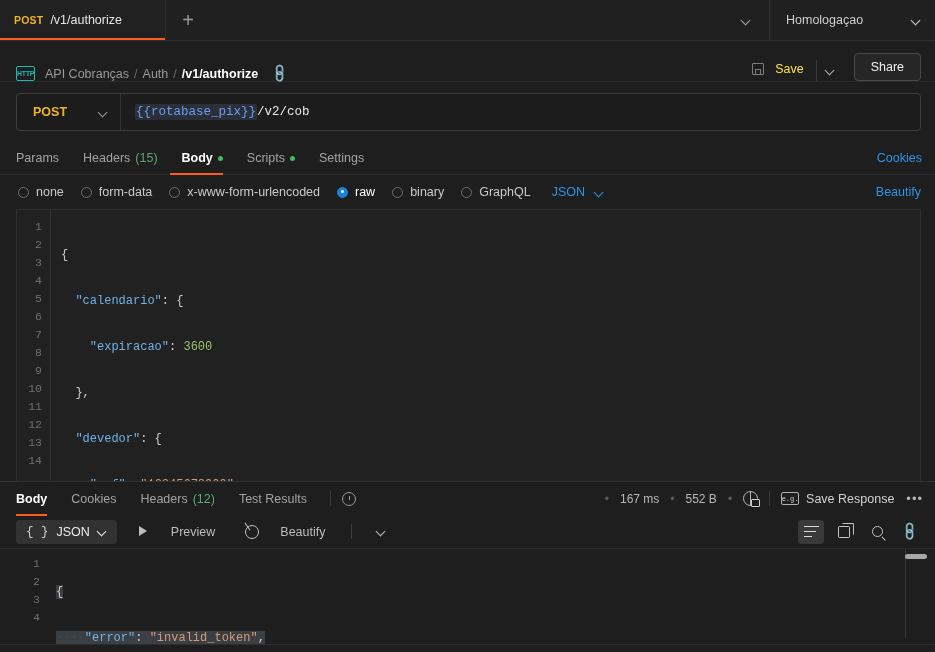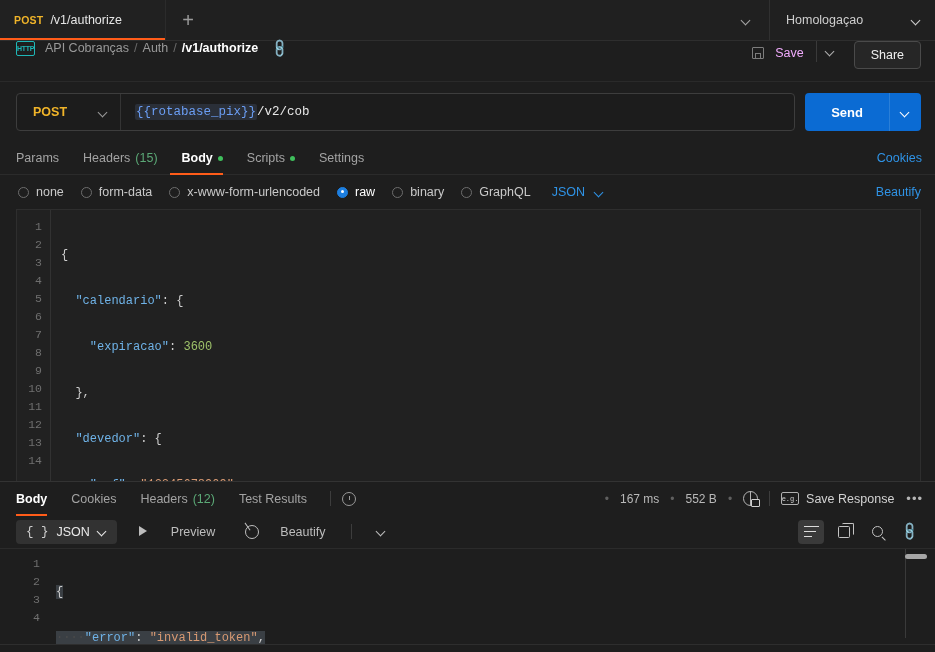--- a/index.html
+++ b/index.html
@@ -52,42 +52,42 @@
   .chev::before {
     content: ""; position: absolute; left: 0; top: 1px;
     width: 6px; height: 6px;
     border-right: 1.3px solid currentColor; border-bottom: 1.3px solid currentColor;
     transform: rotate(45deg);
   }
 
   
   .crumbrow {
     height: 41px; min-height: 41px;
-    display: flex; align-items: flex-start;
+    display: flex; align-items: flex-end;
     padding: 0 14px 0 16px;
     border-bottom: 1px solid #2a2a2a;
   }
   .http-icon {
     width: 19px; height: 15px; border: 1.4px solid #1eb7b7; border-radius: 2px;
     color: #1eb7b7; font-size: 7px; font-weight: bold; letter-spacing: -.3px;
     display: flex; align-items: center; justify-content: center;
     margin-right: 10px; flex: none;
   }
   .crumbs { display: flex; align-items: center; gap: 5px; font-size: 12.5px; }
   .crumb { color: #999; cursor: pointer; }
   .crumb-sep { color: #6a6a6a; }
   .crumb-cur { color: #fff; font-weight: bold; }
   .link-icon {
     margin-left: 14px; color: #8d8d8d; font-size: 13px; cursor: pointer;
     transform: rotate(-45deg); display: inline-block;
   }
   .crumb-spacer { flex: 1; }
   .save-btn {
     display: flex; align-items: center; gap: 11px;
-    color: #f0abfc; font-size: 12.5px; padding: 5px 8px; cursor: default;
+    color: #fde047; font-size: 12.5px; padding: 5px 8px; cursor: default;
   }
   .floppy { width: 12px; height: 12px; border: 1.3px solid #7d7d7d; border-radius: 1px; position: relative; }
   .floppy::after { content: ""; position: absolute; left: 2px; top: 5px; right: 2px; bottom: 0; border: 1.2px solid #7d7d7d; border-bottom: none; }
   .savechev { padding: 6px 9px; color: #b0b0b0; cursor: pointer; border-left: 1px solid #3a3a3a; margin-left: 4px; display: flex; align-items: center; }
   .share-btn {
     margin-left: 10px; border: 1px solid #4a4a4a; border-radius: 4px;
     padding: 6px 16px; font-size: 12.5px; color: #efefef; cursor: pointer;
     background: #262626;
   }
 
@@ -354,26 +354,20 @@
   <div class="urlrow">
     <div class="urlbox">
       <div class="method-sel">
         <span>POST</span>
         <span class="chev"></span>
       </div>
       <div class="urlinput">
         <span class="var">{{rotabase_pix}}</span>
           <span class="urlrest">/v2/cob</span>
       </div>
-    </div>
-    <div class="sendgroup">
-      <div class="send-btn">Send</div>
-      <div class="send-chev">
-          <span class="chev"></span>
-        </div>
     </div>
   </div>
 
   <div class="reqtabs">
     <div class="rtab">
       <span>Params</span>
     </div>
     <div class="rtab">
       <span>Headers</span>
       <span class="count">(15)</span>

